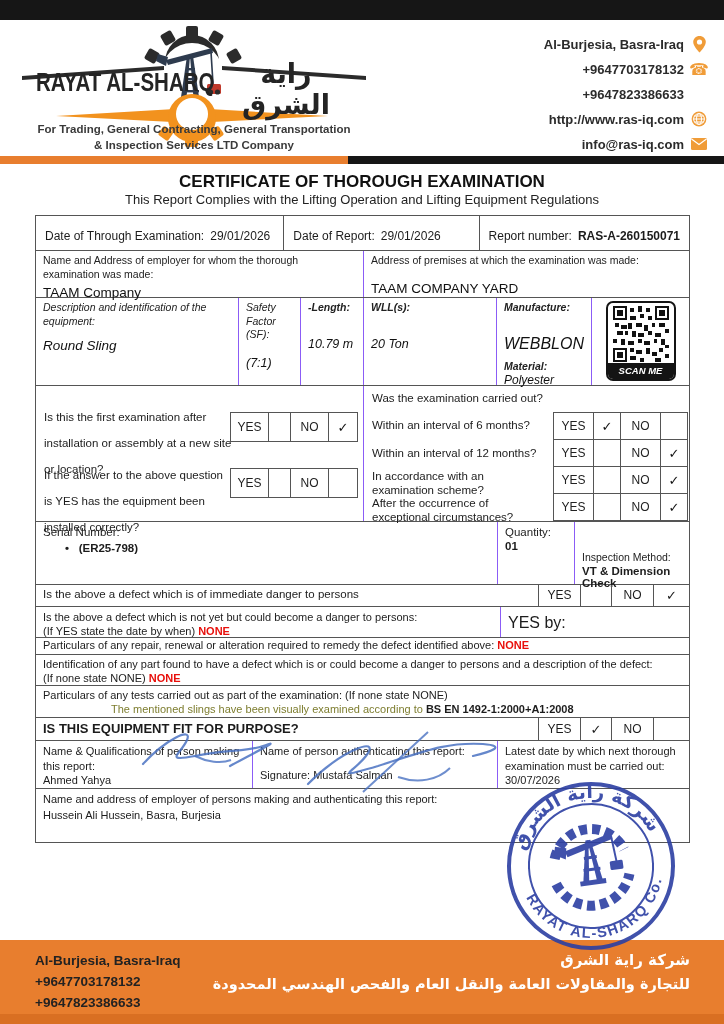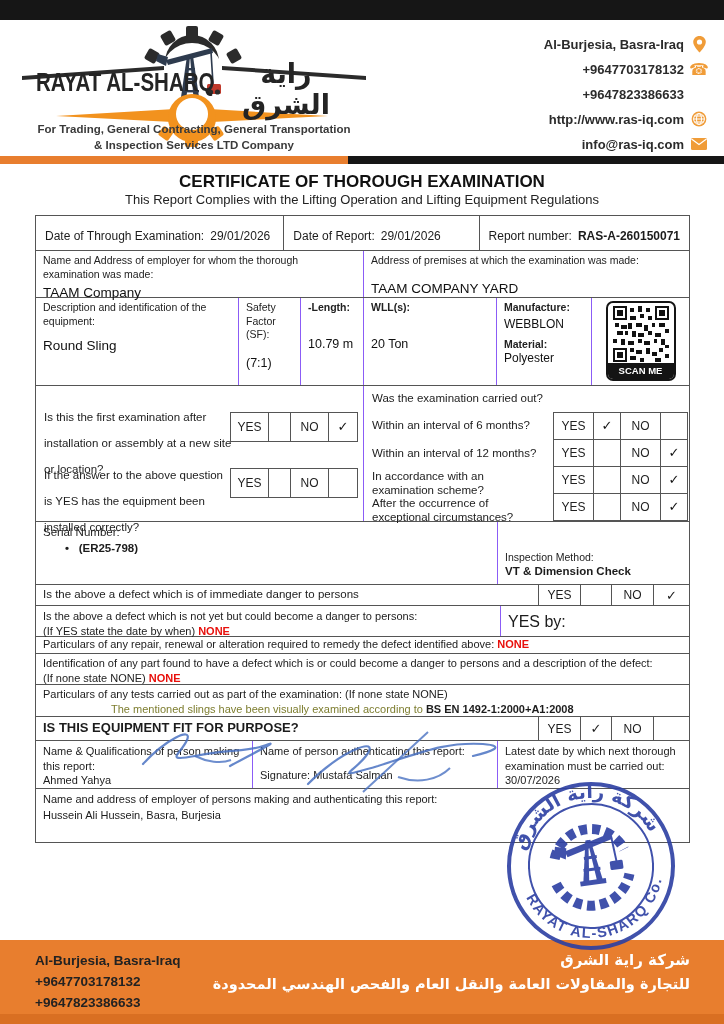--- a/index.html
+++ b/index.html
@@ -213,40 +213,40 @@
       <div class="cell" style="width:328px;">
         <div class="lbl" style="width:300px;">Name and Address of employer for whom the thorough examination was made:</div>
         <div class="val" style="margin-top:4px;">TAAM Company</div>
       </div>
       <div class="cell" style="flex:1;">
         <div class="lbl">Address of premises at which the examination was made:</div>
         <div class="val" style="margin-top:13px;">TAAM COMPANY YARD</div>
       </div>
     </div>
 
-    <div class="row" style="height:88px;">
+    <div class="row" style="height:88px;font-style:italic;">
       <div class="cell" style="width:203px;">
         <div class="lbl">Description and identification of the equipment:</div>
         <div class="val" style="margin-top:10px;">Round Sling</div>
       </div>
       <div class="cell" style="width:62px;">
         <div class="lbl">Safety Factor (SF):</div>
         <div class="val" style="margin-top:14px;font-size:12.5px;">(7:1)</div>
       </div>
       <div class="cell" style="width:63px;">
         <div class="lbl" style="font-weight:bold;">-Length:</div>
         <div class="val" style="margin-top:22px;font-size:12.5px;">10.79 m</div>
       </div>
       <div class="cell" style="width:133px;">
         <div class="lbl" style="font-weight:bold;">WLL(s):</div>
         <div class="val" style="margin-top:22px;font-size:12.5px;">20 Ton</div>
       </div>
       <div class="cell" style="width:95px;">
         <div class="lbl" style="font-weight:bold;">Manufacture:</div>
-        <div class="val" style="margin-top:2px;font-size:12px;">WEBBLON</div>
+        <div class="val" style="margin-top:20px;font-size:16px;">WEBBLON</div>
         <div class="lbl" style="font-weight:bold;margin-top:7px;">Material:</div>
         <div class="val" style="font-size:12px;">Polyester</div>
       </div>
       <div class="cell" style="flex:1;padding:2px;">
         <div class="qrbox">
           <svg width="56" height="56" viewBox="0 0 29 29" shape-rendering="crispEdges">
             <rect width="29" height="29" fill="#fff"></rect>
             <g fill="#111">
               <rect x="0" y="0" width="7" height="7"></rect>
                 <rect x="22" y="0" width="7" height="7"></rect>
@@ -360,20 +360,24 @@
     </div>
 
     <div class="row" style="height:63px;">
       <div class="cell" style="width:462px;">
         <div class="lbl" style="font-size:11.5px;">Serial Number:</div>
         <div style="font-size:11.5px;font-weight:bold;margin:2px 0 0 22px;">
           <span>•</span>&nbsp;&nbsp;
           <span>(ER25-798)</span>
         </div>
       </div>
+      <div class="cell" style="width:77px;">
+        <div class="lbl" style="font-size:11.5px;">Quantity:</div>
+        <div style="font-size:11.5px;font-weight:bold;">01</div>
+      </div>
       <div class="cell" style="flex:1;margin-top:26px;">
         <div class="lbl" style="font-size:10.5px;">Inspection Method:</div>
         <div style="font-size:11.5px;font-weight:bold;">VT &amp; Dimension Check</div>
       </div>
     </div>
 
     <div class="row" style="height:22px;">
       <div style="flex:1;box-sizing:border-box;padding:3px 7px;font-size:11.5px;">Is the above a defect which is of immediate danger to persons</div>
       <div class="strip">
         <span class="c" style="width:42px;">YES</span>

